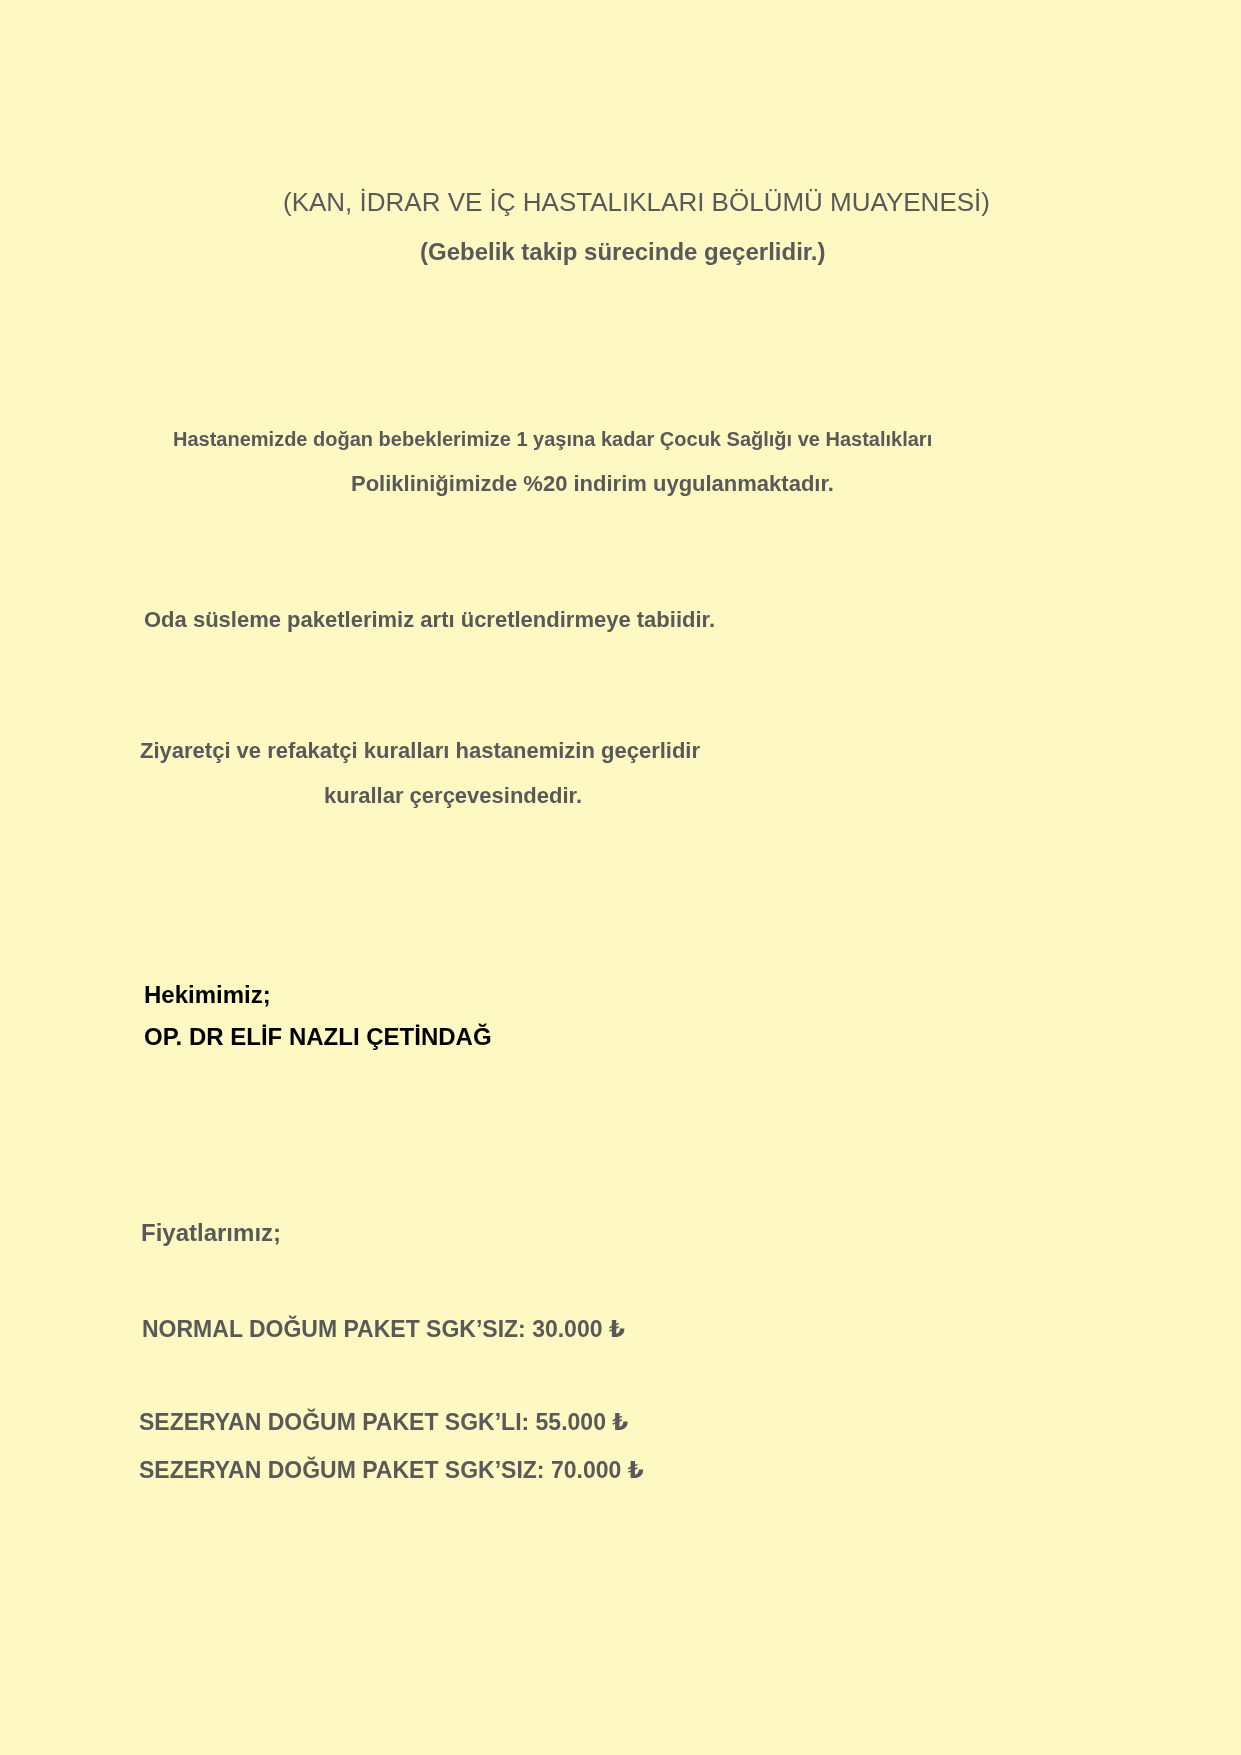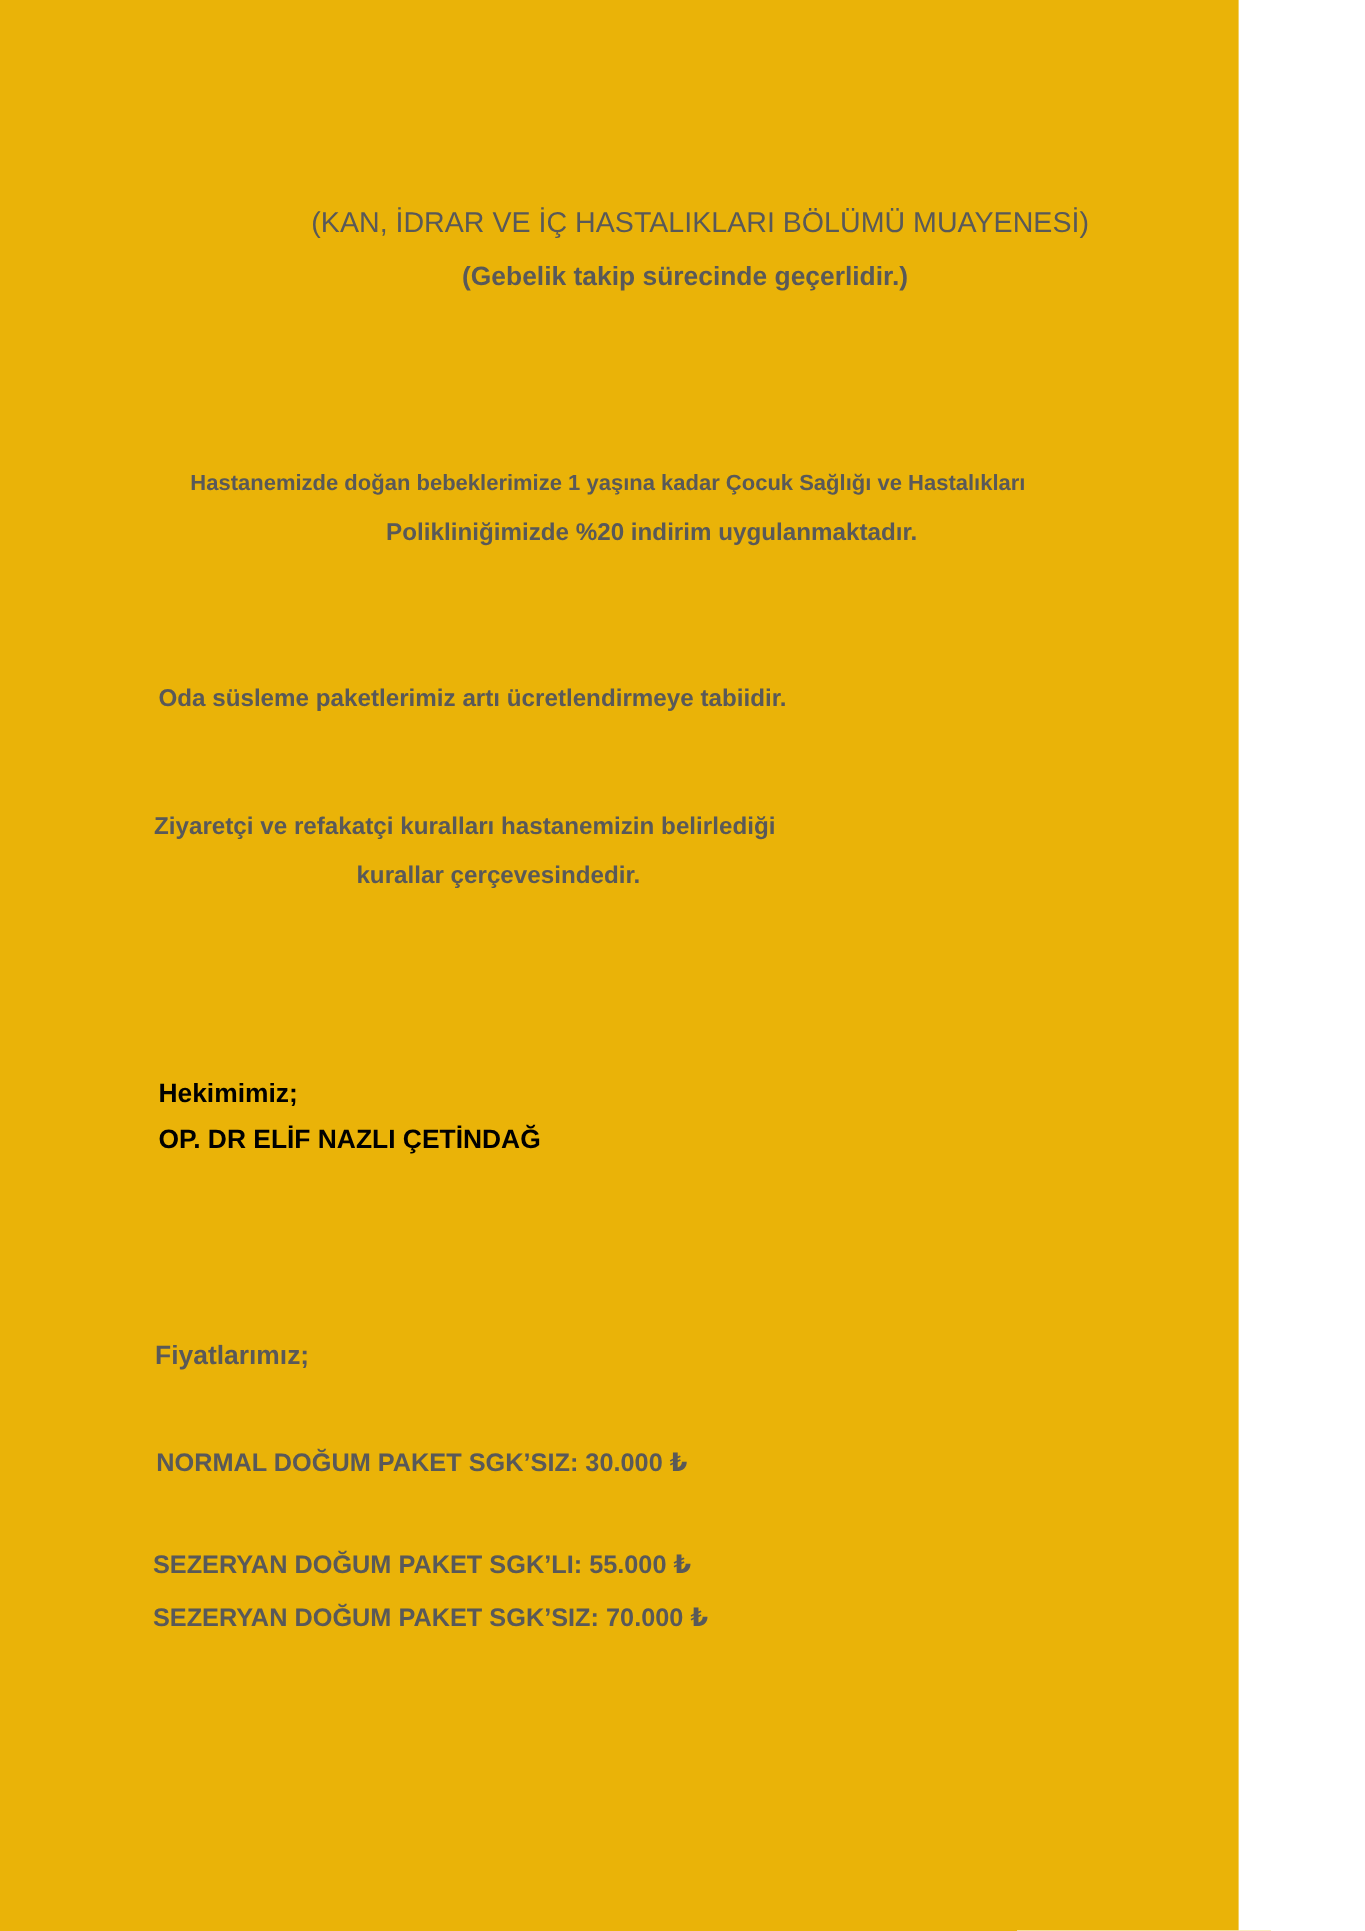--- a/index.html
+++ b/index.html
@@ -2,40 +2,40 @@
 <html><head>
 <meta charset="utf-8">
 <style>
   html, body {
     margin: 0;
     padding: 0;
     background: #ffffff;
   }
   .page {
     position: relative;
-    width: 1126px;
+    width: 1241px;
     height: 1755px;
-    background: #eab308;
+    background: #fef9c3;
     overflow: hidden;
     font-family: "Liberation Sans", "DejaVu Sans", sans-serif;
   }
   .line {
     position: absolute;
     white-space: pre;
     line-height: 1.15;
   }
   .gray { color: #595959; }
   .black { color: #000000; }
   .b { font-weight: 700; }
 
   #hdr1 { left: 283px; top: 188px; font-size: 26px; font-weight: 400; }
   #hdr2 { left: 420px; top: 238px; font-size: 24px; }
   #dn1  { left: 173px; top: 428px; font-size: 20px; }
   #dn2  { left: 351px; top: 471px; font-size: 22px; }
-  #oda  { left: 144px; top: 607px; font-size: 22px; margin-top: 15px; }
+  #oda  { left: 144px; top: 607px; font-size: 22px; }
   #zy1  { left: 140px; top: 738px; font-size: 22px; }
   #zy2  { left: 324px; top: 783px; font-size: 22px; text-align: center; }
   #hek  { left: 144px; top: 981px;  font-size: 24px; }
   #docn { left: 144px; top: 1023px; font-size: 24px; }
   #fiy  { left: 141px; top: 1219px; font-size: 24px; }
   #p1   { left: 142px; top: 1267px; font-size: 23px; }
   #p2   { left: 142px; top: 1316px; font-size: 23px; }
   #p3   { left: 139px; top: 1409px; font-size: 23px; }
   #p4   { left: 139px; top: 1457px; font-size: 23px; }
 </style>
@@ -47,21 +47,21 @@
   <div id="hdr1" class="line gray">(KAN, İDRAR VE İÇ HASTALIKLARI BÖLÜMÜ MUAYENESİ)</div>
 
   <div id="hdr2" class="line gray b">(Gebelik takip sürecinde geçerlidir.)</div>
 
   <div id="dn1" class="line gray b">Hastanemizde doğan bebeklerimize 1 yaşına kadar Çocuk Sağlığı ve Hastalıkları</div>
 
   <div id="dn2" class="line gray b">Polikliniğimizde %20 indirim uygulanmaktadır.</div>
 
   <div id="oda" class="line gray b">Oda süsleme paketlerimiz artı ücretlendirmeye tabiidir.</div>
 
-  <div id="zy1" class="line gray b">Ziyaretçi ve refakatçi kuralları hastanemizin belirlediği</div>
+  <div id="zy1" class="line gray b">Ziyaretçi ve refakatçi kuralları hastanemizin geçerlidir</div>
 
   <div id="zy2" class="line gray b">kurallar çerçevesindedir.</div>
 
   <div id="hek" class="line black b">Hekimimiz;</div>
 
   <div id="docn" class="line black b">OP. DR ELİF NAZLI ÇETİNDAĞ</div>
 
   <div id="fiy" class="line gray b">Fiyatlarımız;</div>
 
 

